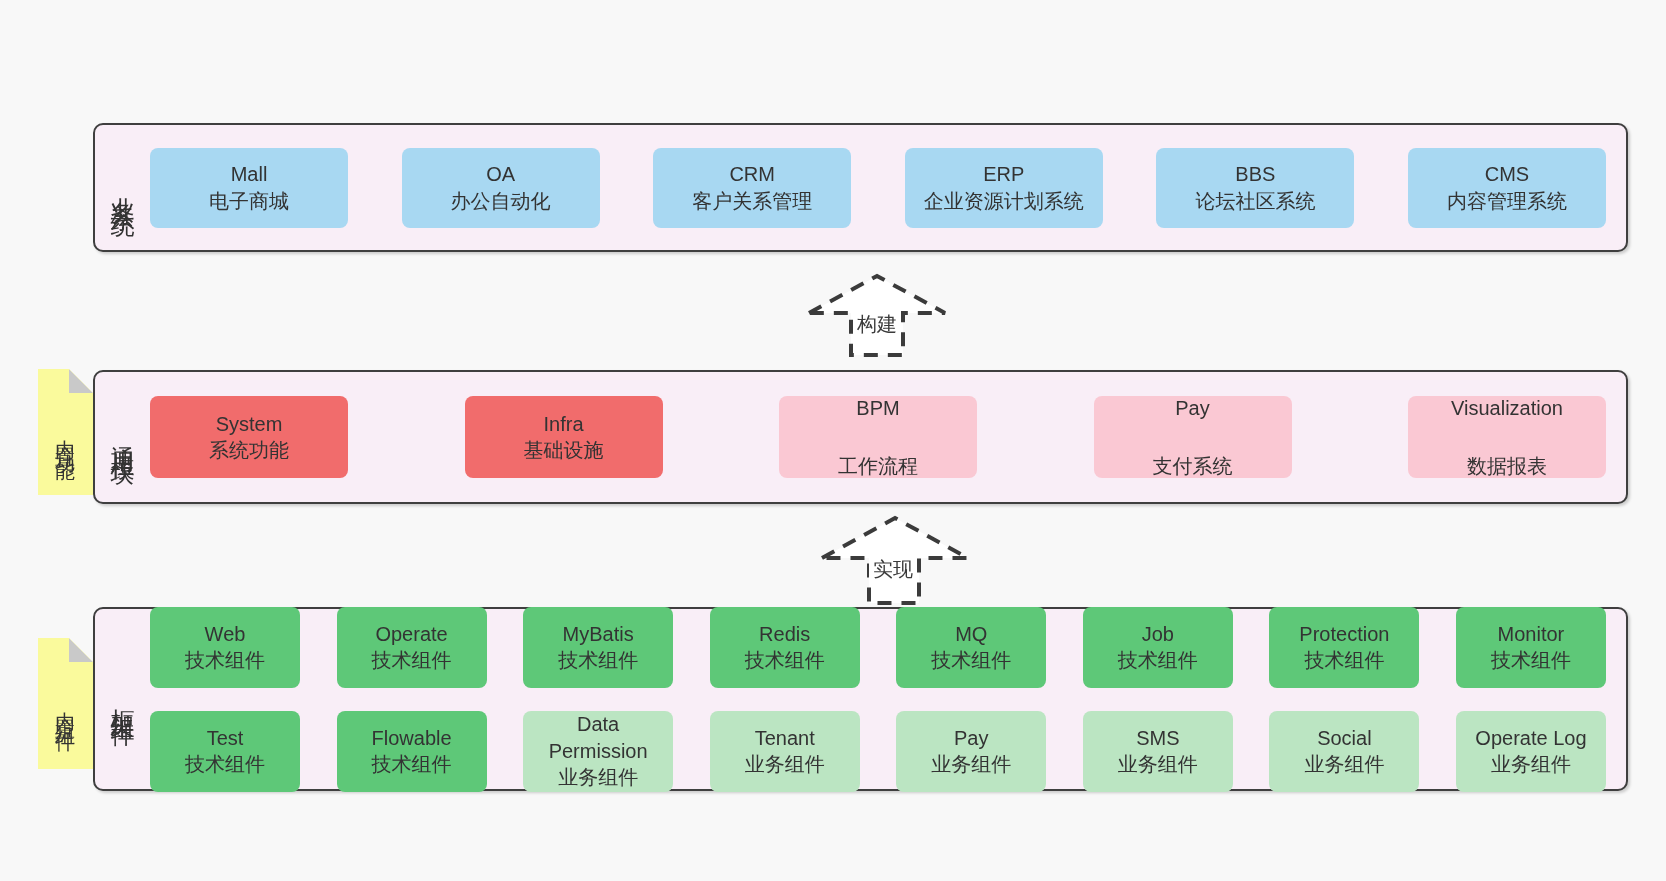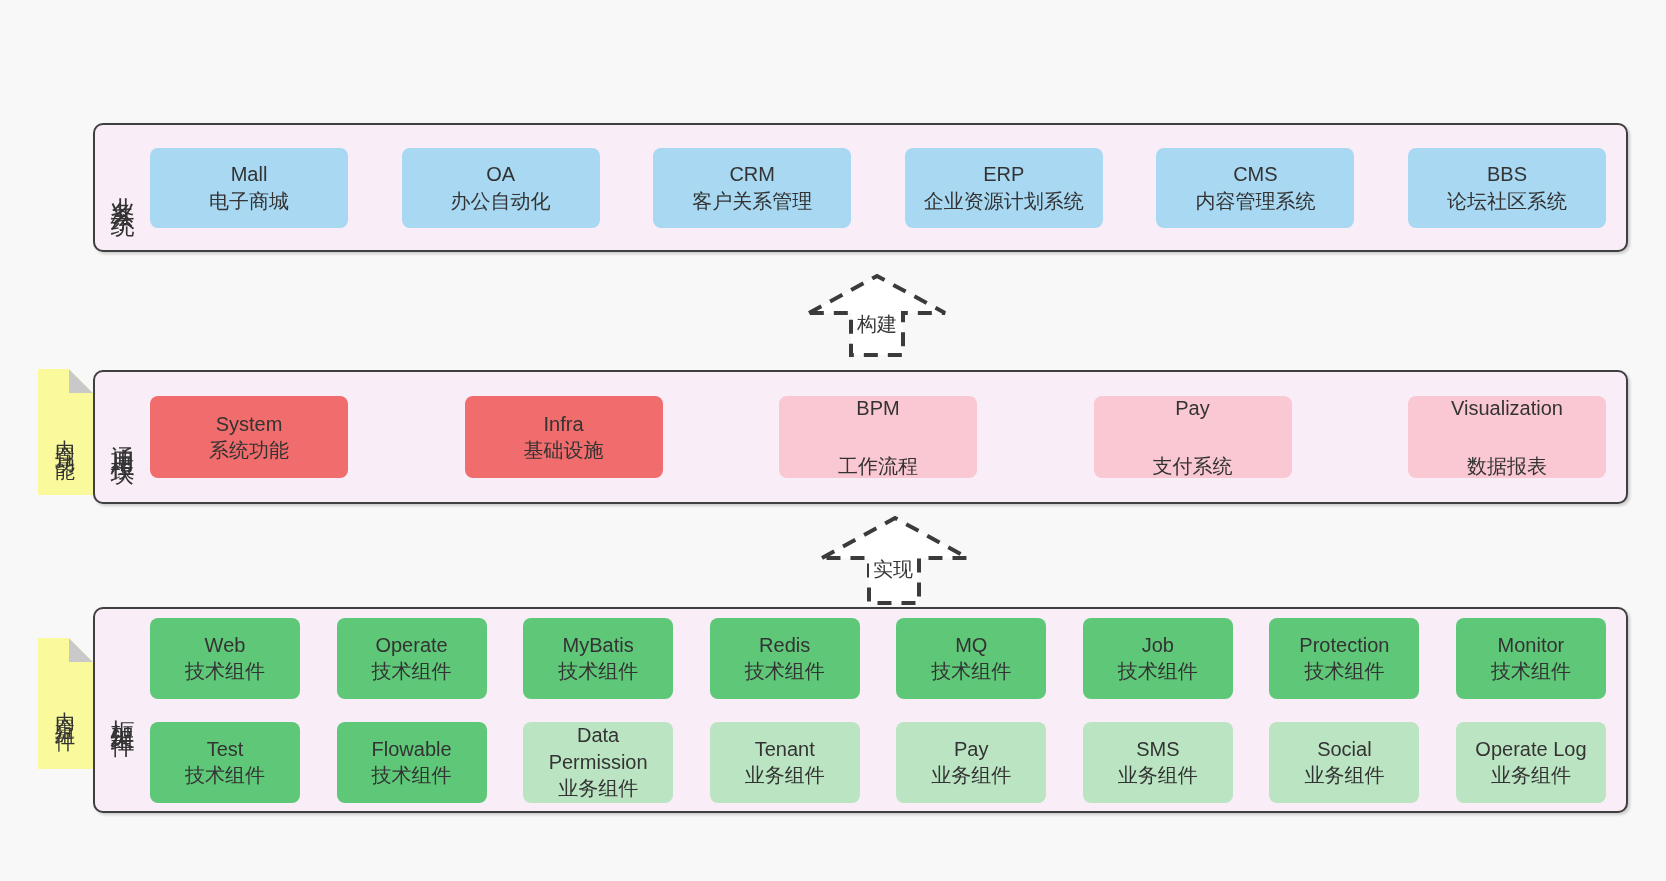--- a/index.html
+++ b/index.html
@@ -11,21 +11,21 @@
   }
   
   .band {
     position:absolute; left:93px; width:1535px; box-sizing:border-box;
     background:#f9eef7; border:2px solid #3f3f3f; border-radius:10px;
     display:flex; align-items:stretch;
     box-shadow:2px 2px 3px rgba(0,0,0,0.18);
   }
   #band-business  { top:123px; height:129px; }
   #band-modules   { top:370px; height:134px;align-items:center; }
-  #band-framework { top:607px; height:206px; }
+  #band-framework { top:607px; height:184px; }
 
   .band-label {
     flex:0 0 55px; display:flex; align-items:center; justify-content:center;
   }
   .band-label span {
     writing-mode:vertical-rl; text-orientation:upright;
     font-size:24px; letter-spacing:5px; color:#333; line-height:1;
   }
   .band-boxes {
     flex:1; display:flex; justify-content:space-between; align-items:center;
@@ -125,26 +125,26 @@
       </div>
       <div class="box blue">
         <div class="name">CRM</div>
         <div class="desc">客户关系管理</div>
       </div>
       <div class="box blue">
         <div class="name">ERP</div>
         <div class="desc">企业资源计划系统</div>
       </div>
       <div class="box blue">
+        <div class="name">BBS</div>
+        <div class="desc">论坛社区系统</div>
+      </div>
+      <div class="box blue">
         <div class="name">CMS</div>
         <div class="desc">内容管理系统</div>
-      </div>
-      <div class="box blue">
-        <div class="name">BBS</div>
-        <div class="desc">论坛社区系统</div>
       </div>
     </div>
   </section>
 
   <section class="band" id="band-modules">
     <div class="band-label">
       <span>通用模块</span>
     </div>
     <div class="band-boxes row6">
       <div class="box red">

